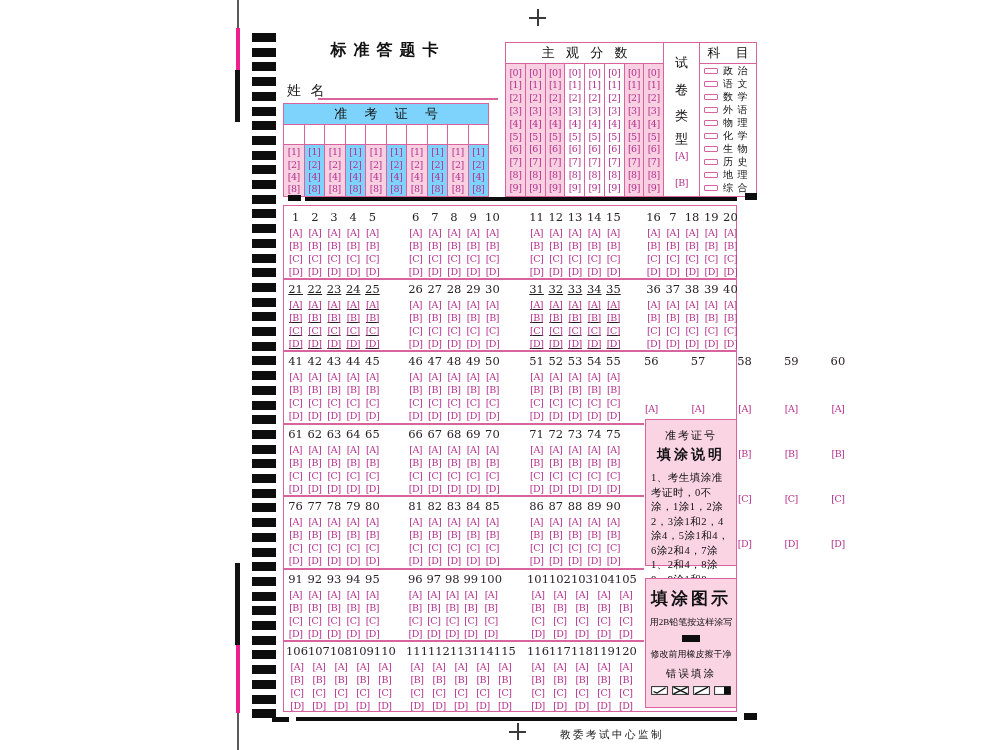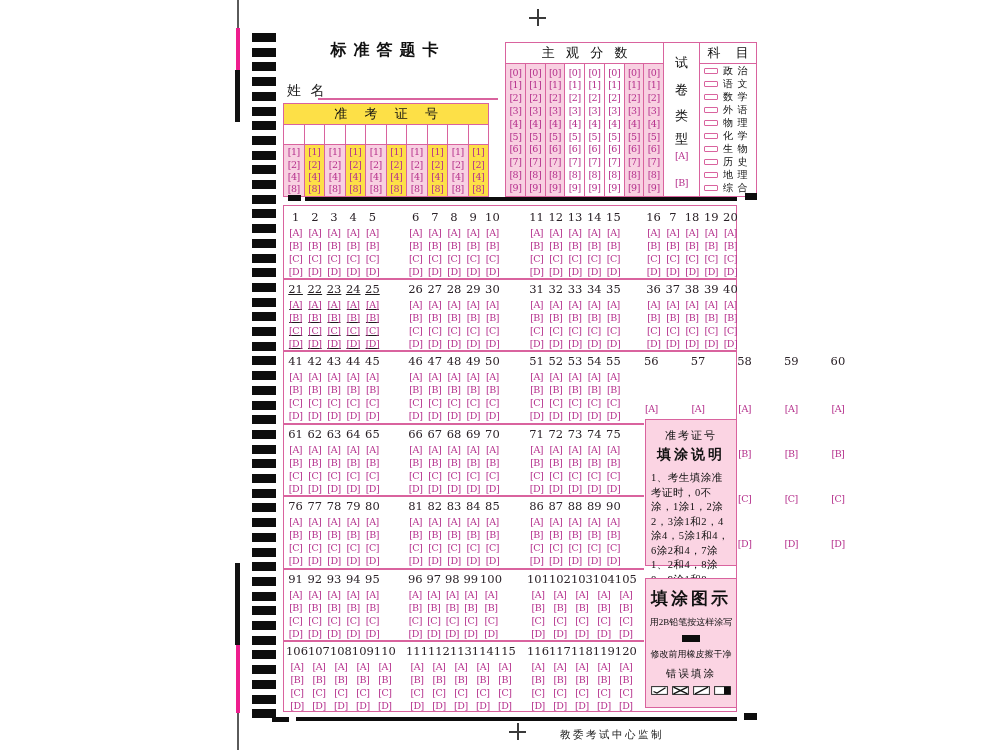--- a/index.html
+++ b/index.html
@@ -17,21 +17,21 @@
   .plus{position:absolute;width:17px;height:17px;}
   .plus::before{content:"";position:absolute;left:0;right:0;top:7.5px;height:2px;background:#3a3a3a;}
   .plus::after{content:"";position:absolute;top:0;bottom:0;left:7.5px;width:2px;background:#3a3a3a;}
 
   .title{position:absolute;left:278px;top:40px;width:220px;text-align:center;
          font-size:16px;font-weight:bold;letter-spacing:7px;color:#111;}
   .name-row{position:absolute;left:287px;top:82px;font-size:14px;letter-spacing:3px;}
   .name-line{position:absolute;left:318px;top:98px;width:180px;height:1.5px;background:#d9639e;}
 
   
-  .adm-box{position:absolute;left:283px;top:103px;width:206px;height:94px;border:1.5px solid #d9639e;background:#fde047;}
+  .adm-box{position:absolute;left:283px;top:103px;width:206px;height:94px;border:1.5px solid #d9639e;background:#7dd3fc;}
   .box-header{height:21px;line-height:20px;border-bottom:1.5px solid #d9639e;text-align:center;
               font-size:13px;letter-spacing:7px;padding-left:7px;color:#111;}
   .adm-cols{display:flex;height:71px;}
   .adm-col{flex:1;border-right:1px solid #d9639e;display:flex;flex-direction:column;}
   .adm-col:last-child{border-right:none;}
   .adm-write{height:20px;border-bottom:1px solid #d9639e;background:#fff;}
   .adm-stack{flex:1;display:flex;flex-direction:column;justify-content:space-around;align-items:center;padding:1px 0;}
   .shade{background:#f8d0e1;}
 
   .bub{color:#b5308c;font-family:"DejaVu Serif",serif;font-size:9.5px;letter-spacing:-0.5px;
@@ -569,21 +569,21 @@
         <div class="qbub"><span class="bub">[C]</span></div>
         <div class="qbub"><span class="bub">[C]</span></div>
         <div class="qbub"><span class="bub">[C]</span></div>
         <div class="qbub"><span class="bub">[C]</span></div>
         <div class="qbub"><span class="bub">[D]</span></div>
         <div class="qbub"><span class="bub">[D]</span></div>
         <div class="qbub"><span class="bub">[D]</span></div>
         <div class="qbub"><span class="bub">[D]</span></div>
         <div class="qbub"><span class="bub">[D]</span></div>
       </div>
-      <div class="qgroup" style="top: 76px; left: 243px;">
+      <div class="qgroup" style="top: 76px; left: 243px; text-decoration: underline;">
         <div class="qnum">31</div>
         <div class="qnum">32</div>
         <div class="qnum">33</div>
         <div class="qnum">34</div>
         <div class="qnum">35</div>
         <div class="qbub"><span class="bub">[A]</span></div>
         <div class="qbub"><span class="bub">[A]</span></div>
         <div class="qbub"><span class="bub">[A]</span></div>
         <div class="qbub"><span class="bub">[A]</span></div>
         <div class="qbub"><span class="bub">[A]</span></div>

